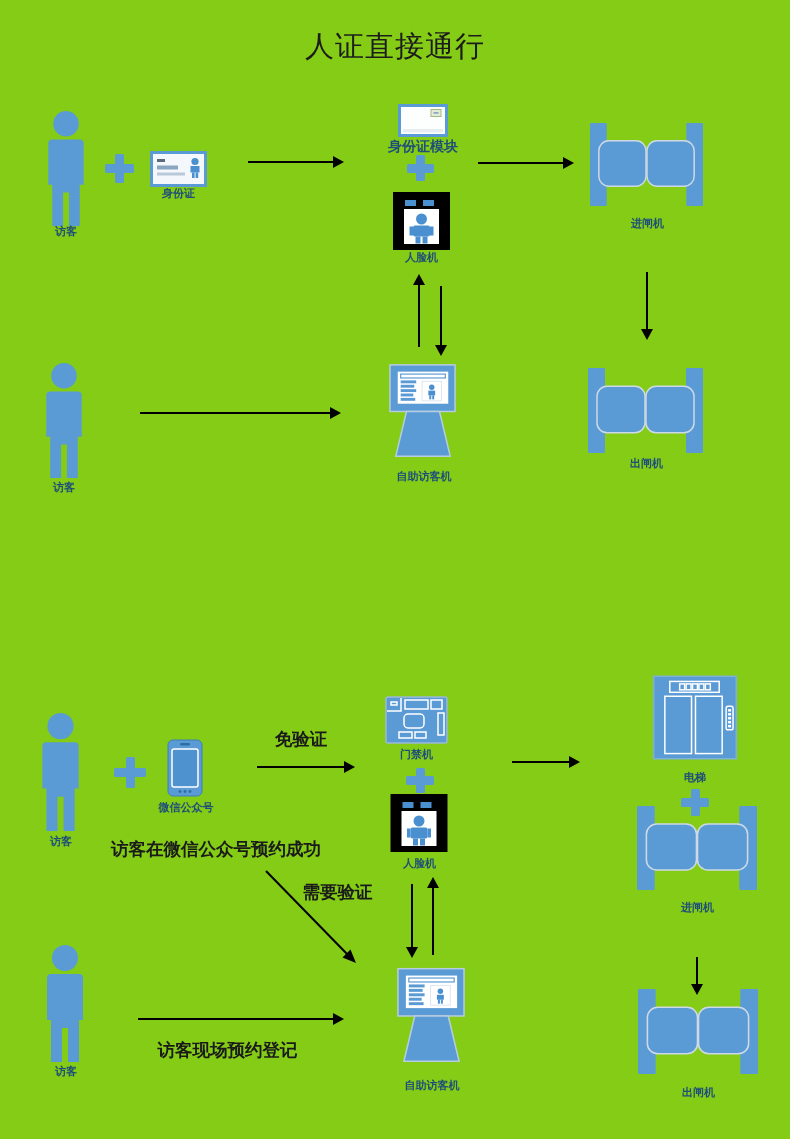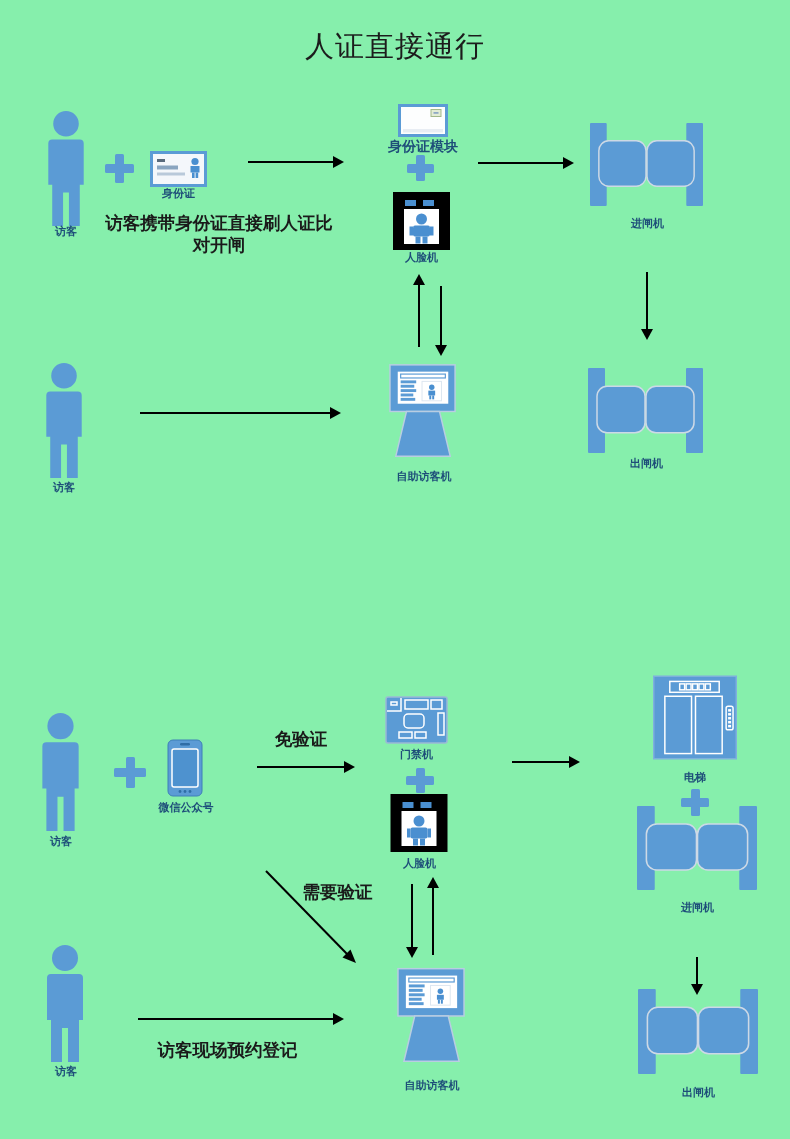--- a/index.html
+++ b/index.html
@@ -1,16 +1,16 @@
 <!DOCTYPE html>
 <html><head>
 <meta charset="utf-8">
 <style>
   html,body{margin:0;padding:0;background:#ffffff;}
-  .canvas{position:relative;width:790px;height:1139px;background:#86efac;overflow:hidden;
+  .canvas{position:relative;width:790px;height:1139px;background:#84cc16;overflow:hidden;
           font-family:"DejaVu Sans","Liberation Sans",sans-serif;}
   .abs{position:absolute;}
   .title{position:absolute;left:0;width:790px;text-align:center;font-size:29px;
          font-weight:500;color:#1c1c1c;letter-spacing:1px;}
   .lbl{position:absolute;color:#1e4e79;font-weight:700;font-size:11px;text-align:center;line-height:1.15;}
   .lbl.sm{font-size:14px;}
   .note{position:absolute;color:#1a1a1a;font-weight:600;font-size:17.5px;text-align:center;line-height:1.25;}
   
   .plus{position:absolute;}
   .plus::before{content:"";position:absolute;left:0;right:0;top:50%;margin-top:-4.5px;height:9px;
@@ -49,21 +49,20 @@
     <rect x="7" y="8" width="8" height="3" fill="#5a6b7d"></rect>
     <rect x="7" y="14.5" width="21" height="4" fill="#8aa5c0"></rect>
     <rect x="7" y="21.5" width="28" height="3" fill="#b9c9da"></rect>
     <circle cx="45" cy="10.5" r="3.6" fill="#4a8fd0"></circle>
     <rect x="40.5" y="15" width="9" height="6.5" fill="#4a8fd0"></rect>
     <rect x="42" y="21.5" width="2.6" height="5.5" fill="#4a8fd0"></rect>
     <rect x="45.6" y="21.5" width="2.6" height="5.5" fill="#4a8fd0"></rect>
   </svg>
   <div class="lbl" style="left:146px;top:188px;width:65px;">身份证</div>
 
-  <div class="note" style="left:103px;top:213px;width:232px;">访客携带身份证直接刷人证比对开闸</div>
 
   <div class="arrow-r" style="left:248px;top:161px;width:86px;"></div>
 
   <svg class="abs" style="left:398px;top:104px;" width="50" height="33" viewBox="0 0 50 33">
     <rect x="1.5" y="1.5" width="47" height="30" fill="#fdfefe" stroke="#5b9bd5" stroke-width="3"></rect>
     <rect x="33" y="5.5" width="10" height="7" fill="#e3ecd5" stroke="#a3b889" stroke-width="1"></rect>
     <rect x="35.5" y="8" width="5" height="1.8" fill="#8fa9c4"></rect>
     <rect x="5" y="25" width="40" height="3.5" fill="#e8edf3"></rect>
   </svg>
   <div class="lbl sm" style="left:385px;top:138px;width:76px;">身份证模块</div>
@@ -145,20 +144,21 @@
   <svg class="abs" style="left:167px;top:739px;" width="36" height="58" viewBox="0 0 36 58">
     <rect x="1" y="1" width="34" height="56" rx="5" fill="#5b9bd5" stroke="#3f7fb8" stroke-width="1"></rect>
     <rect x="5" y="10" width="26" height="38" rx="2" fill="#4e92cf" stroke="#fff" stroke-width="1.5"></rect>
     <rect x="13" y="4" width="10" height="2.6" rx="1.3" fill="#2f6da6"></rect>
     <circle cx="13" cy="52.5" r="1.4" fill="#2f6da6"></circle>
     <circle cx="18" cy="52.5" r="1.4" fill="#2f6da6"></circle>
     <circle cx="23" cy="52.5" r="1.4" fill="#2f6da6"></circle>
   </svg>
   <div class="lbl" style="left:145px;top:802px;width:82px;">微信公众号</div>
 
+  <div class="note" style="left:102px;top:839px;width:228px;">访客在微信公众号预约成功</div>
 
   <div class="note" style="left:268px;top:729px;width:66px;">免验证</div>
   <div class="arrow-r" style="left:257px;top:766px;width:88px;"></div>
 
   <svg class="abs" style="left:385px;top:696px;" width="63" height="48" viewBox="0 0 63 48">
     <rect x="1" y="1" width="61" height="46" rx="2" fill="#5b9bd5" stroke="#9bb9d6" stroke-width="1.5"></rect>
     <g stroke="#fff" stroke-width="1.5" fill="none">
       <path d="M16,2 L16,15 L2,15"></path>
       <rect x="6" y="6" width="6" height="3"></rect>
       <rect x="20" y="4" width="23" height="9"></rect>

